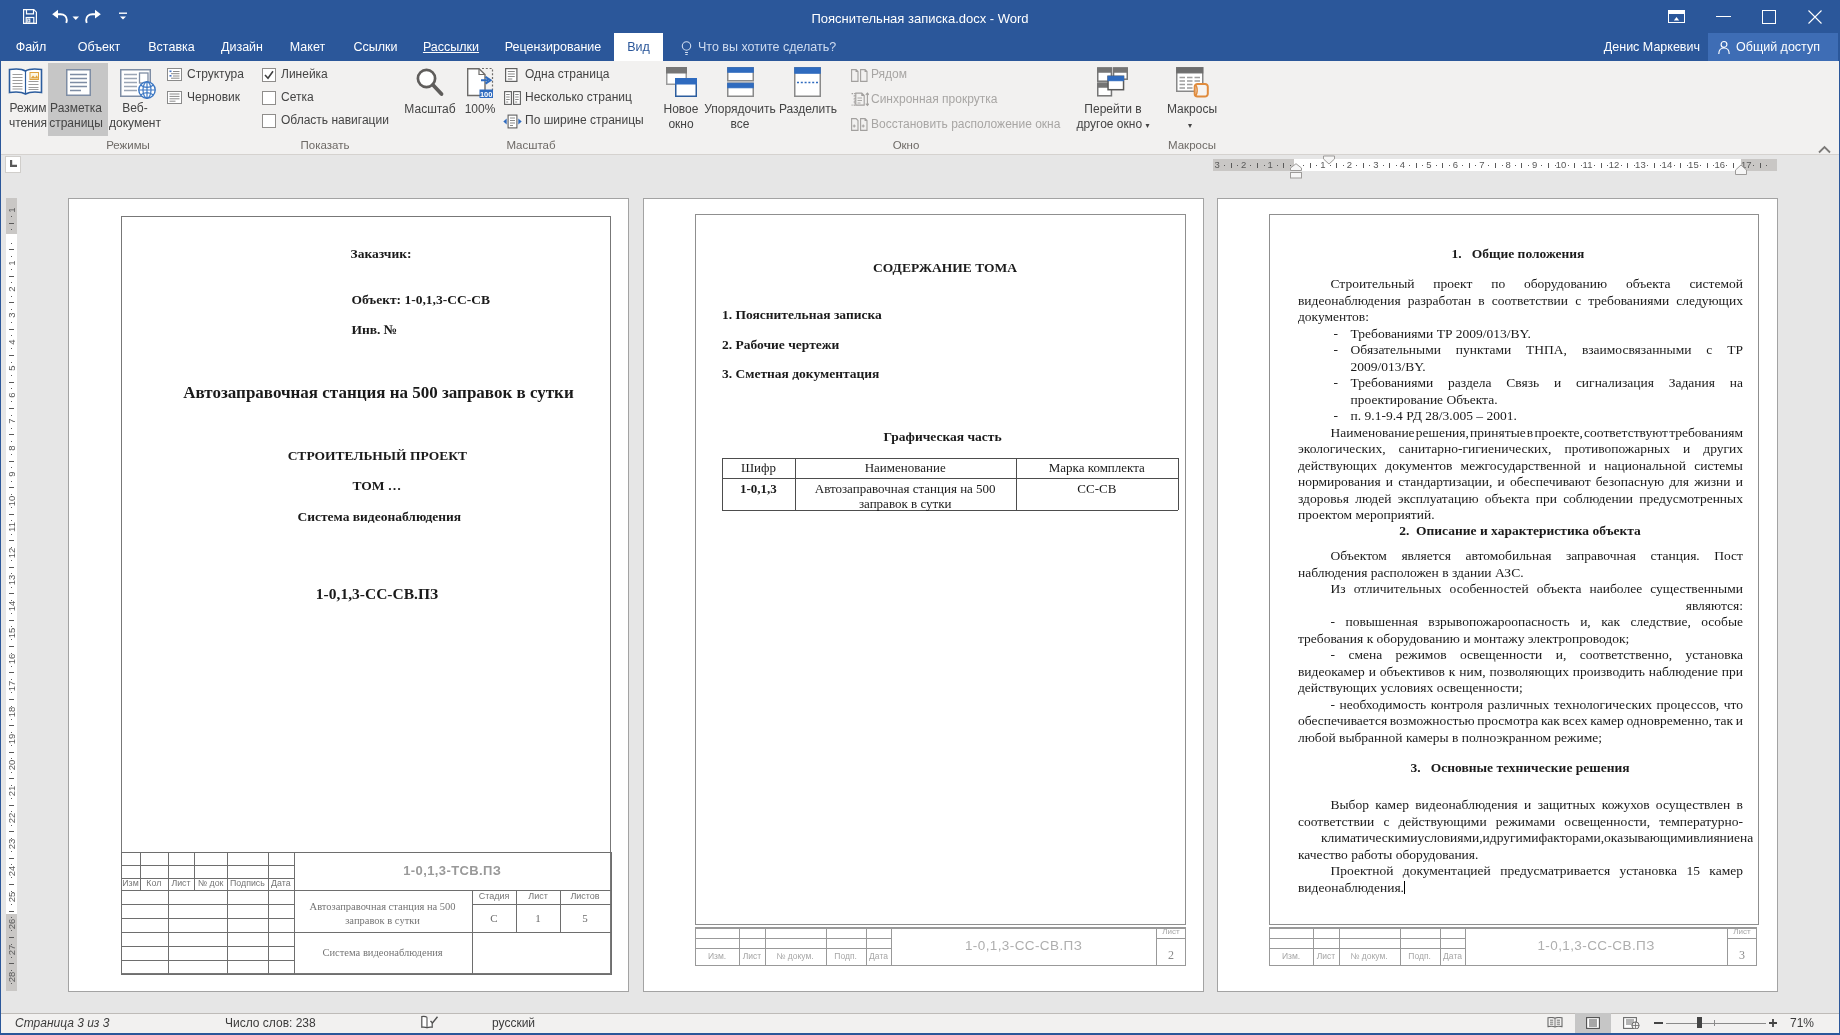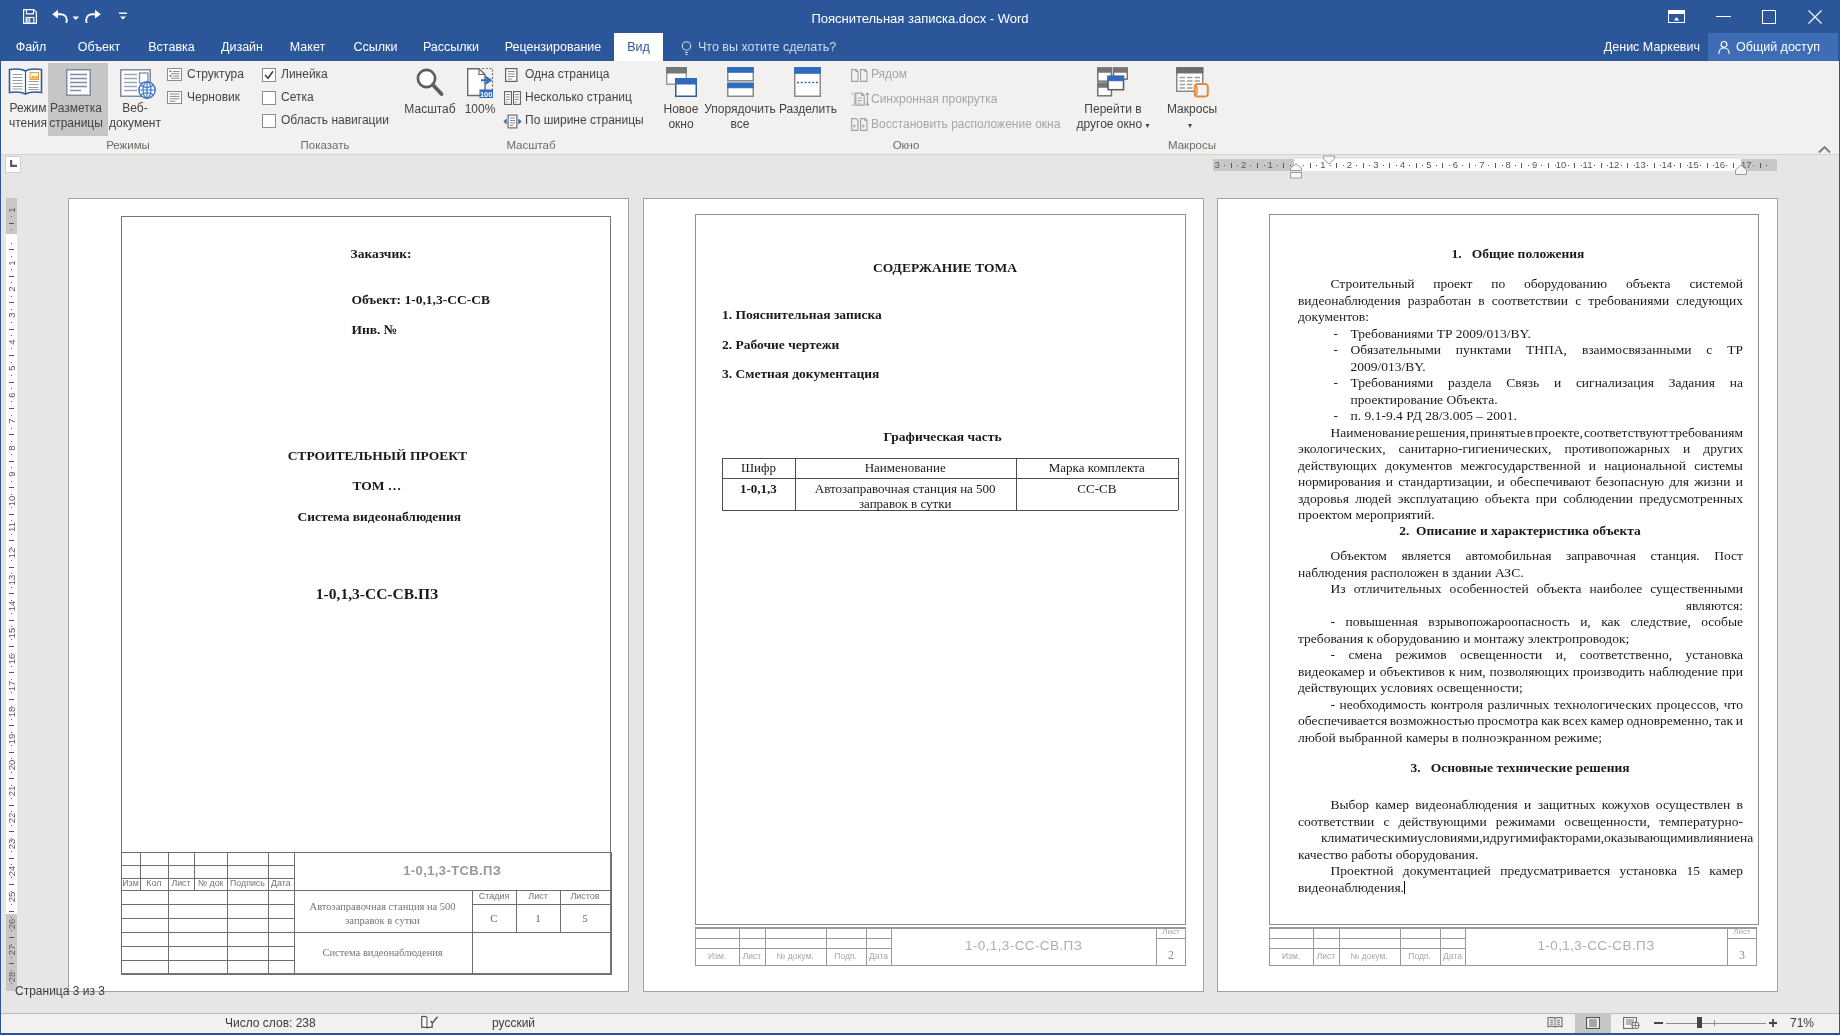--- a/index.html
+++ b/index.html
@@ -81,21 +81,21 @@
   <path d="M0.5 0.5 L13.5 13.5 M13.5 0.5 L0.5 13.5" stroke="#ffffff" stroke-width="1.1"></path>
 </svg>
 
 <div id="tab-active" style="left:614px;width:49px;">Вид</div>
 <div class="tab" style="left:8px;width:46px;">Файл</div>
 <div class="tab" style="left:70px;width:58px;">Объект</div>
 <div class="tab" style="left:143px;width:57px;">Вставка</div>
 <div class="tab" style="left:216px;width:52px;">Дизайн</div>
 <div class="tab" style="left:283px;width:49px;">Макет</div>
 <div class="tab" style="left:348px;width:55px;">Ссылки</div>
-<div class="tab" style="left:418px;width:66px;">Рассылки</div>
+<div class="tab" style="left:418px;width:66px;text-decoration:underline;">Рассылки</div>
 <div class="tab" style="left:499px;width:108px;">Рецензирование</div>
 <svg class="abs" style="left:679px;top:40px" width="15" height="16" viewBox="0 0 15 16">
   <g fill="none" stroke="#cfdcf0" stroke-width="1.1">
     <circle cx="7.5" cy="6" r="4.2"></circle>
     <path d="M6 12.5 h3 M6.3 14.5 h2.4"></path>
   </g>
 </svg>
 <div class="tab" style="left:698px;width:150px;color:#cfdcf0;text-align:left;">Что вы хотите сделать?</div>
 
 <div class="tab" style="left:1560px;width:140px;text-align:right;">Денис Маркевич</div>
@@ -524,20 +524,21 @@
 <div class="vdot" style="top:758.8px;"></div>
 <div class="vdot" style="top:772.0px;"></div>
 <div class="vdot" style="top:785.2px;"></div>
 </div>
 
 <div class="page" id="page1" style="left:68px;">
 <div class="frame" style="left:52px;top:17px;width:488px;height:756px;"></div>
 <div style="position:absolute;top:45.8px;font-size:13.5px;font-weight:bold;color:#1a1a1a;font-family:'Liberation Serif',serif;line-height:17.6px;white-space:nowrap;left:281.5px;">Заказчик:</div>
 <div style="position:absolute;top:92.0px;font-size:13.5px;font-weight:bold;color:#1a1a1a;font-family:'Liberation Serif',serif;line-height:17.6px;white-space:nowrap;left:282.4px;">Объект: 1-0,1,3-СС-СВ</div>
 <div style="position:absolute;top:121.6px;font-size:13.5px;font-weight:bold;color:#1a1a1a;font-family:'Liberation Serif',serif;line-height:17.6px;white-space:nowrap;left:282.4px;">Инв. №</div>
+<div style="position:absolute;top:182.8px;font-size:17px;font-weight:bold;color:#1a1a1a;font-family:'Liberation Serif',serif;line-height:22.1px;white-space:nowrap;left:309.5px;transform:translateX(-50%);">Автозаправочная станция на 500 заправок в сутки</div>
 <div style="position:absolute;top:247.5px;font-size:13.5px;font-weight:bold;color:#1a1a1a;font-family:'Liberation Serif',serif;line-height:17.6px;white-space:nowrap;left:308.3px;transform:translateX(-50%);">СТРОИТЕЛЬНЫЙ ПРОЕКТ</div>
 <div style="position:absolute;top:278.0px;font-size:13.5px;font-weight:bold;color:#1a1a1a;font-family:'Liberation Serif',serif;line-height:17.6px;white-space:nowrap;left:307.9px;transform:translateX(-50%);">ТОМ …</div>
 <div style="position:absolute;top:308.6px;font-size:13.5px;font-weight:bold;color:#1a1a1a;font-family:'Liberation Serif',serif;line-height:17.6px;white-space:nowrap;left:310.3px;transform:translateX(-50%);">Система видеонаблюдения</div>
 <div style="position:absolute;top:384.9px;font-size:15.5px;font-weight:bold;color:#1a1a1a;font-family:'Liberation Serif',serif;line-height:20.2px;white-space:nowrap;left:308.0px;transform:translateX(-50%);">1-0,1,3-СС-СВ.ПЗ</div>
 <div style="position:absolute;left:52.0px;top:652.5px;width:172.6px;height:1.0px;background:#6e6e6e;"></div>
 <div style="position:absolute;left:52.0px;top:665.5px;width:172.6px;height:1.0px;background:#6e6e6e;"></div>
 <div style="position:absolute;left:52.0px;top:678.5px;width:172.6px;height:1.0px;background:#6e6e6e;"></div>
 <div style="position:absolute;left:52.0px;top:691.0px;width:172.6px;height:1.0px;background:#6e6e6e;"></div>
 <div style="position:absolute;left:52.0px;top:705.2px;width:172.6px;height:1.0px;background:#6e6e6e;"></div>
 <div style="position:absolute;left:52.0px;top:719.2px;width:172.6px;height:1.0px;background:#6e6e6e;"></div>
@@ -840,21 +841,21 @@
 <div style="position:absolute;top:751.8px;font-size:8.5px;font-weight:normal;color:#a6a6a6;font-family:'Liberation Sans',sans-serif;line-height:11.1px;white-space:nowrap;left:73.0px;transform:translateX(-50%);">Изм.</div>
 <div style="position:absolute;top:751.8px;font-size:8.5px;font-weight:normal;color:#a6a6a6;font-family:'Liberation Sans',sans-serif;line-height:11.1px;white-space:nowrap;left:108.0px;transform:translateX(-50%);">Лист</div>
 <div style="position:absolute;top:751.8px;font-size:8.5px;font-weight:normal;color:#a6a6a6;font-family:'Liberation Sans',sans-serif;line-height:11.1px;white-space:nowrap;left:151.0px;transform:translateX(-50%);">№ докум.</div>
 <div style="position:absolute;top:751.8px;font-size:8.5px;font-weight:normal;color:#a6a6a6;font-family:'Liberation Sans',sans-serif;line-height:11.1px;white-space:nowrap;left:201.6px;transform:translateX(-50%);">Подп.</div>
 <div style="position:absolute;top:751.8px;font-size:8.5px;font-weight:normal;color:#a6a6a6;font-family:'Liberation Sans',sans-serif;line-height:11.1px;white-space:nowrap;left:234.5px;transform:translateX(-50%);">Дата</div>
 <div style="position:absolute;top:738.4px;font-size:13.5px;font-weight:normal;color:#aeaeae;font-family:'Liberation Sans',sans-serif;line-height:17.6px;white-space:nowrap;left:378.1px;transform:translateX(-50%);letter-spacing:0.4px;">1-0,1,3-СС-СВ.ПЗ</div>
 <div style="position:absolute;top:728.1px;font-size:8px;font-weight:normal;color:#a6a6a6;font-family:'Liberation Sans',sans-serif;line-height:10.4px;white-space:nowrap;left:524.0px;transform:translateX(-50%);">Лист</div>
 <div style="position:absolute;top:748.7px;font-size:12px;font-weight:normal;color:#8a8a8a;font-family:'Liberation Serif',serif;line-height:15.6px;white-space:nowrap;left:524.0px;transform:translateX(-50%);">3</div>
 </div>
 <div class="abs" id="statusbar"></div>
-<div class="stxt abs" style="left:15px;top:984px;">Страница 3 из 3</div>
+<div class="stxt abs" style="left:15px;top:1016px;font-style:italic;">Страница 3 из 3</div>
 <div class="stxt abs" style="left:225px;top:1016px;">Число слов: 238</div>
 <svg class="abs" style="left:420px;top:1015px" width="20" height="15" viewBox="0 0 20 15">
   <path d="M7 2.2 C5.5 1.4 3.5 1.3 1.8 1.6 V12.2 C3.5 11.9 5.5 12 7 12.8 C8.5 12 10.5 11.9 12.2 12.2 V8" fill="#ffffff" stroke="#4f4f4f" stroke-width="1.2"></path>
   <path d="M7 2.2 V12.8" fill="none" stroke="#4f4f4f" stroke-width="1.1"></path>
   <path d="M10.5 6 l2 2 L17.5 1.8" fill="none" stroke="#4f4f4f" stroke-width="1.4"></path>
 </svg>
 <div class="stxt abs" style="left:492px;top:1016px;">русский</div>
 <div class="abs" style="left:1575px;top:1013px;width:36px;height:20px;background:#c6c6c6;"></div>
 <svg class="abs" style="left:1547px;top:1017px" width="16" height="11" viewBox="0 0 16 11">
   <path d="M8 1.2 C6.5 0.4 4 0.3 1 0.8 V9.6 C4 9.1 6.5 9.2 8 10 C9.5 9.2 12 9.1 15 9.6 V0.8 C12 0.3 9.5 0.4 8 1.2 Z" fill="none" stroke="#6a6a6a" stroke-width="1.1"></path>

